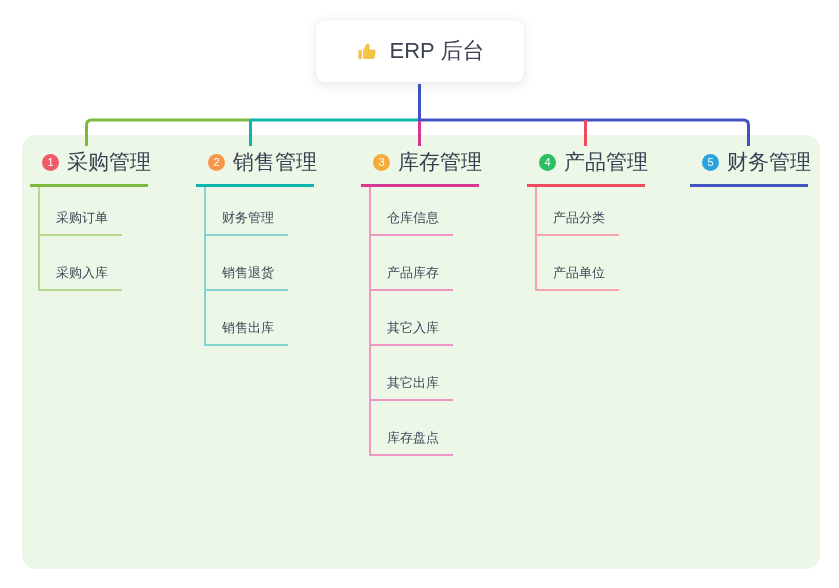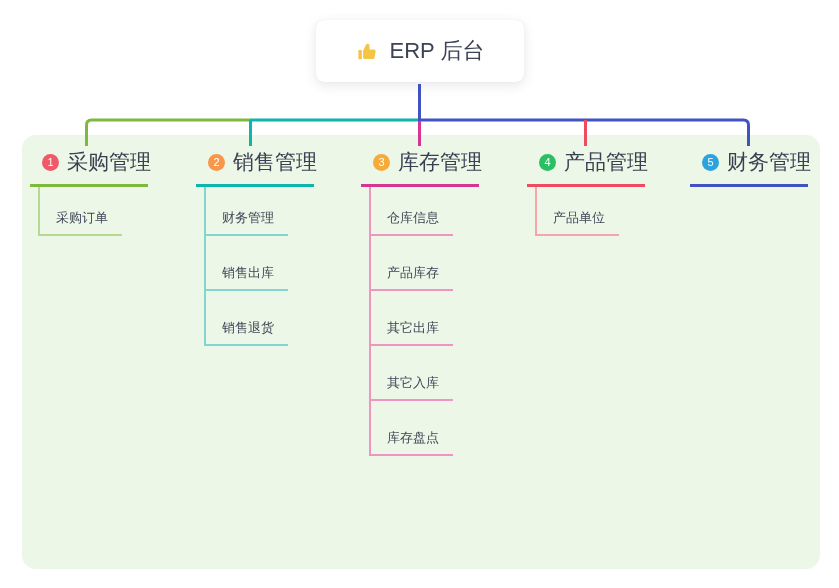--- a/index.html
+++ b/index.html
@@ -62,71 +62,77 @@
 
   <div class="column col-1" style="--branch: #7cb93d; --light: #b5d98f; --badge: #ef5968;">
     <div class="branch-header">
       <span class="badge">1</span>
       <span class="branch-label">采购管理</span>
     </div>
     <ul class="children">
       <li>
           <span class="child-label">采购订单</span>
         </li>
+      <li>
+          <span class="child-label">采购入库</span>
+        </li>
     </ul>
   </div>
 
   <div class="column col-2" style="--branch: #0eb5ac; --light: #83d5cf; --badge: #f8974a;">
     <div class="branch-header">
       <span class="badge">2</span>
       <span class="branch-label">销售管理</span>
     </div>
     <ul class="children">
       <li>
           <span class="child-label">财务管理</span>
         </li>
       <li>
-          <span class="child-label">销售出库</span>
+          <span class="child-label">销售退货</span>
         </li>
       <li>
-          <span class="child-label">销售退货</span>
+          <span class="child-label">销售出库</span>
         </li>
     </ul>
   </div>
 
   <div class="column col-3" style="--branch: #d63690; --light: #ee95c2; --badge: #f4ab3a;">
     <div class="branch-header">
       <span class="badge">3</span>
       <span class="branch-label">库存管理</span>
     </div>
     <ul class="children">
       <li>
           <span class="child-label">仓库信息</span>
         </li>
       <li>
           <span class="child-label">产品库存</span>
         </li>
       <li>
-          <span class="child-label">其它出库</span>
+          <span class="child-label">其它入库</span>
         </li>
       <li>
-          <span class="child-label">其它入库</span>
+          <span class="child-label">其它出库</span>
         </li>
       <li>
           <span class="child-label">库存盘点</span>
         </li>
     </ul>
   </div>
 
   <div class="column col-4" style="--branch: #ef4b60; --light: #f6a3ab; --badge: #2cbe62;">
     <div class="branch-header">
       <span class="badge">4</span>
       <span class="branch-label">产品管理</span>
     </div>
     <ul class="children">
+      <li>
+          <span class="child-label">产品分类</span>
+        </li>
       <li>
           <span class="child-label">产品单位</span>
         </li>
     </ul>
   </div>
 
   <div class="column col-5" style="--branch: #4152c3; --light: #a1b1de; --badge: #2aa3df;">
     <div class="branch-header">
       <span class="badge">5</span>
       <span class="branch-label">财务管理</span>

